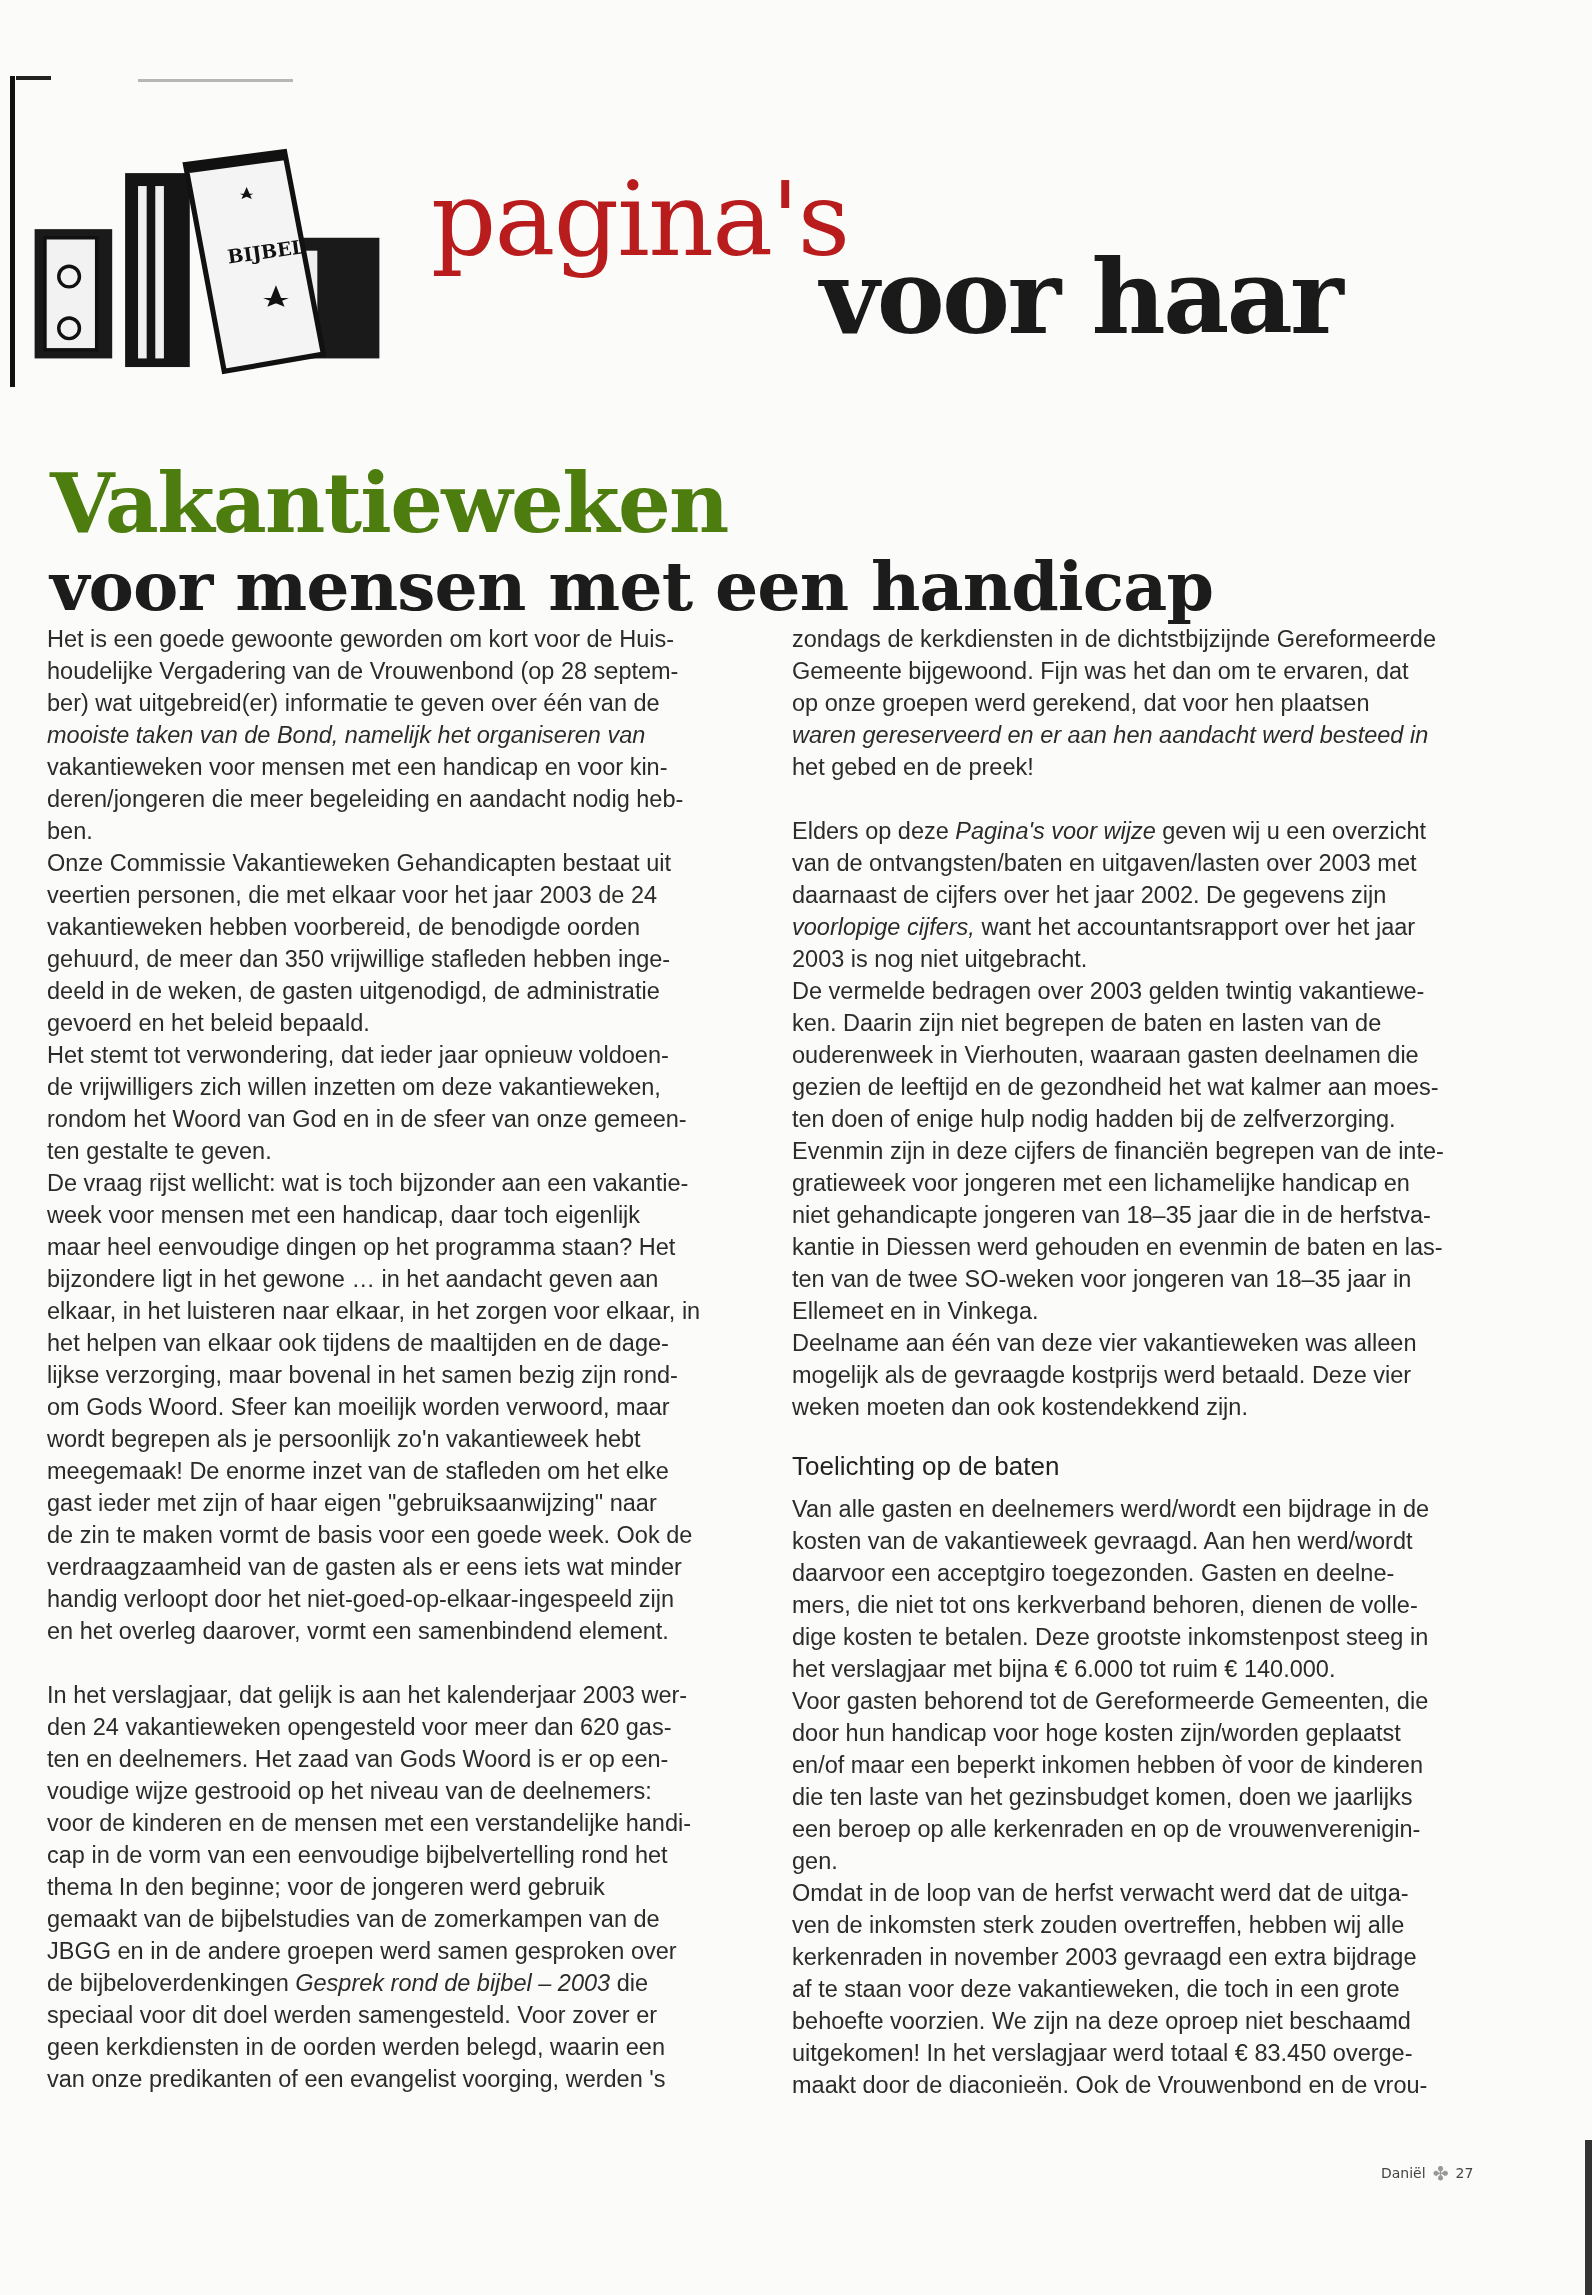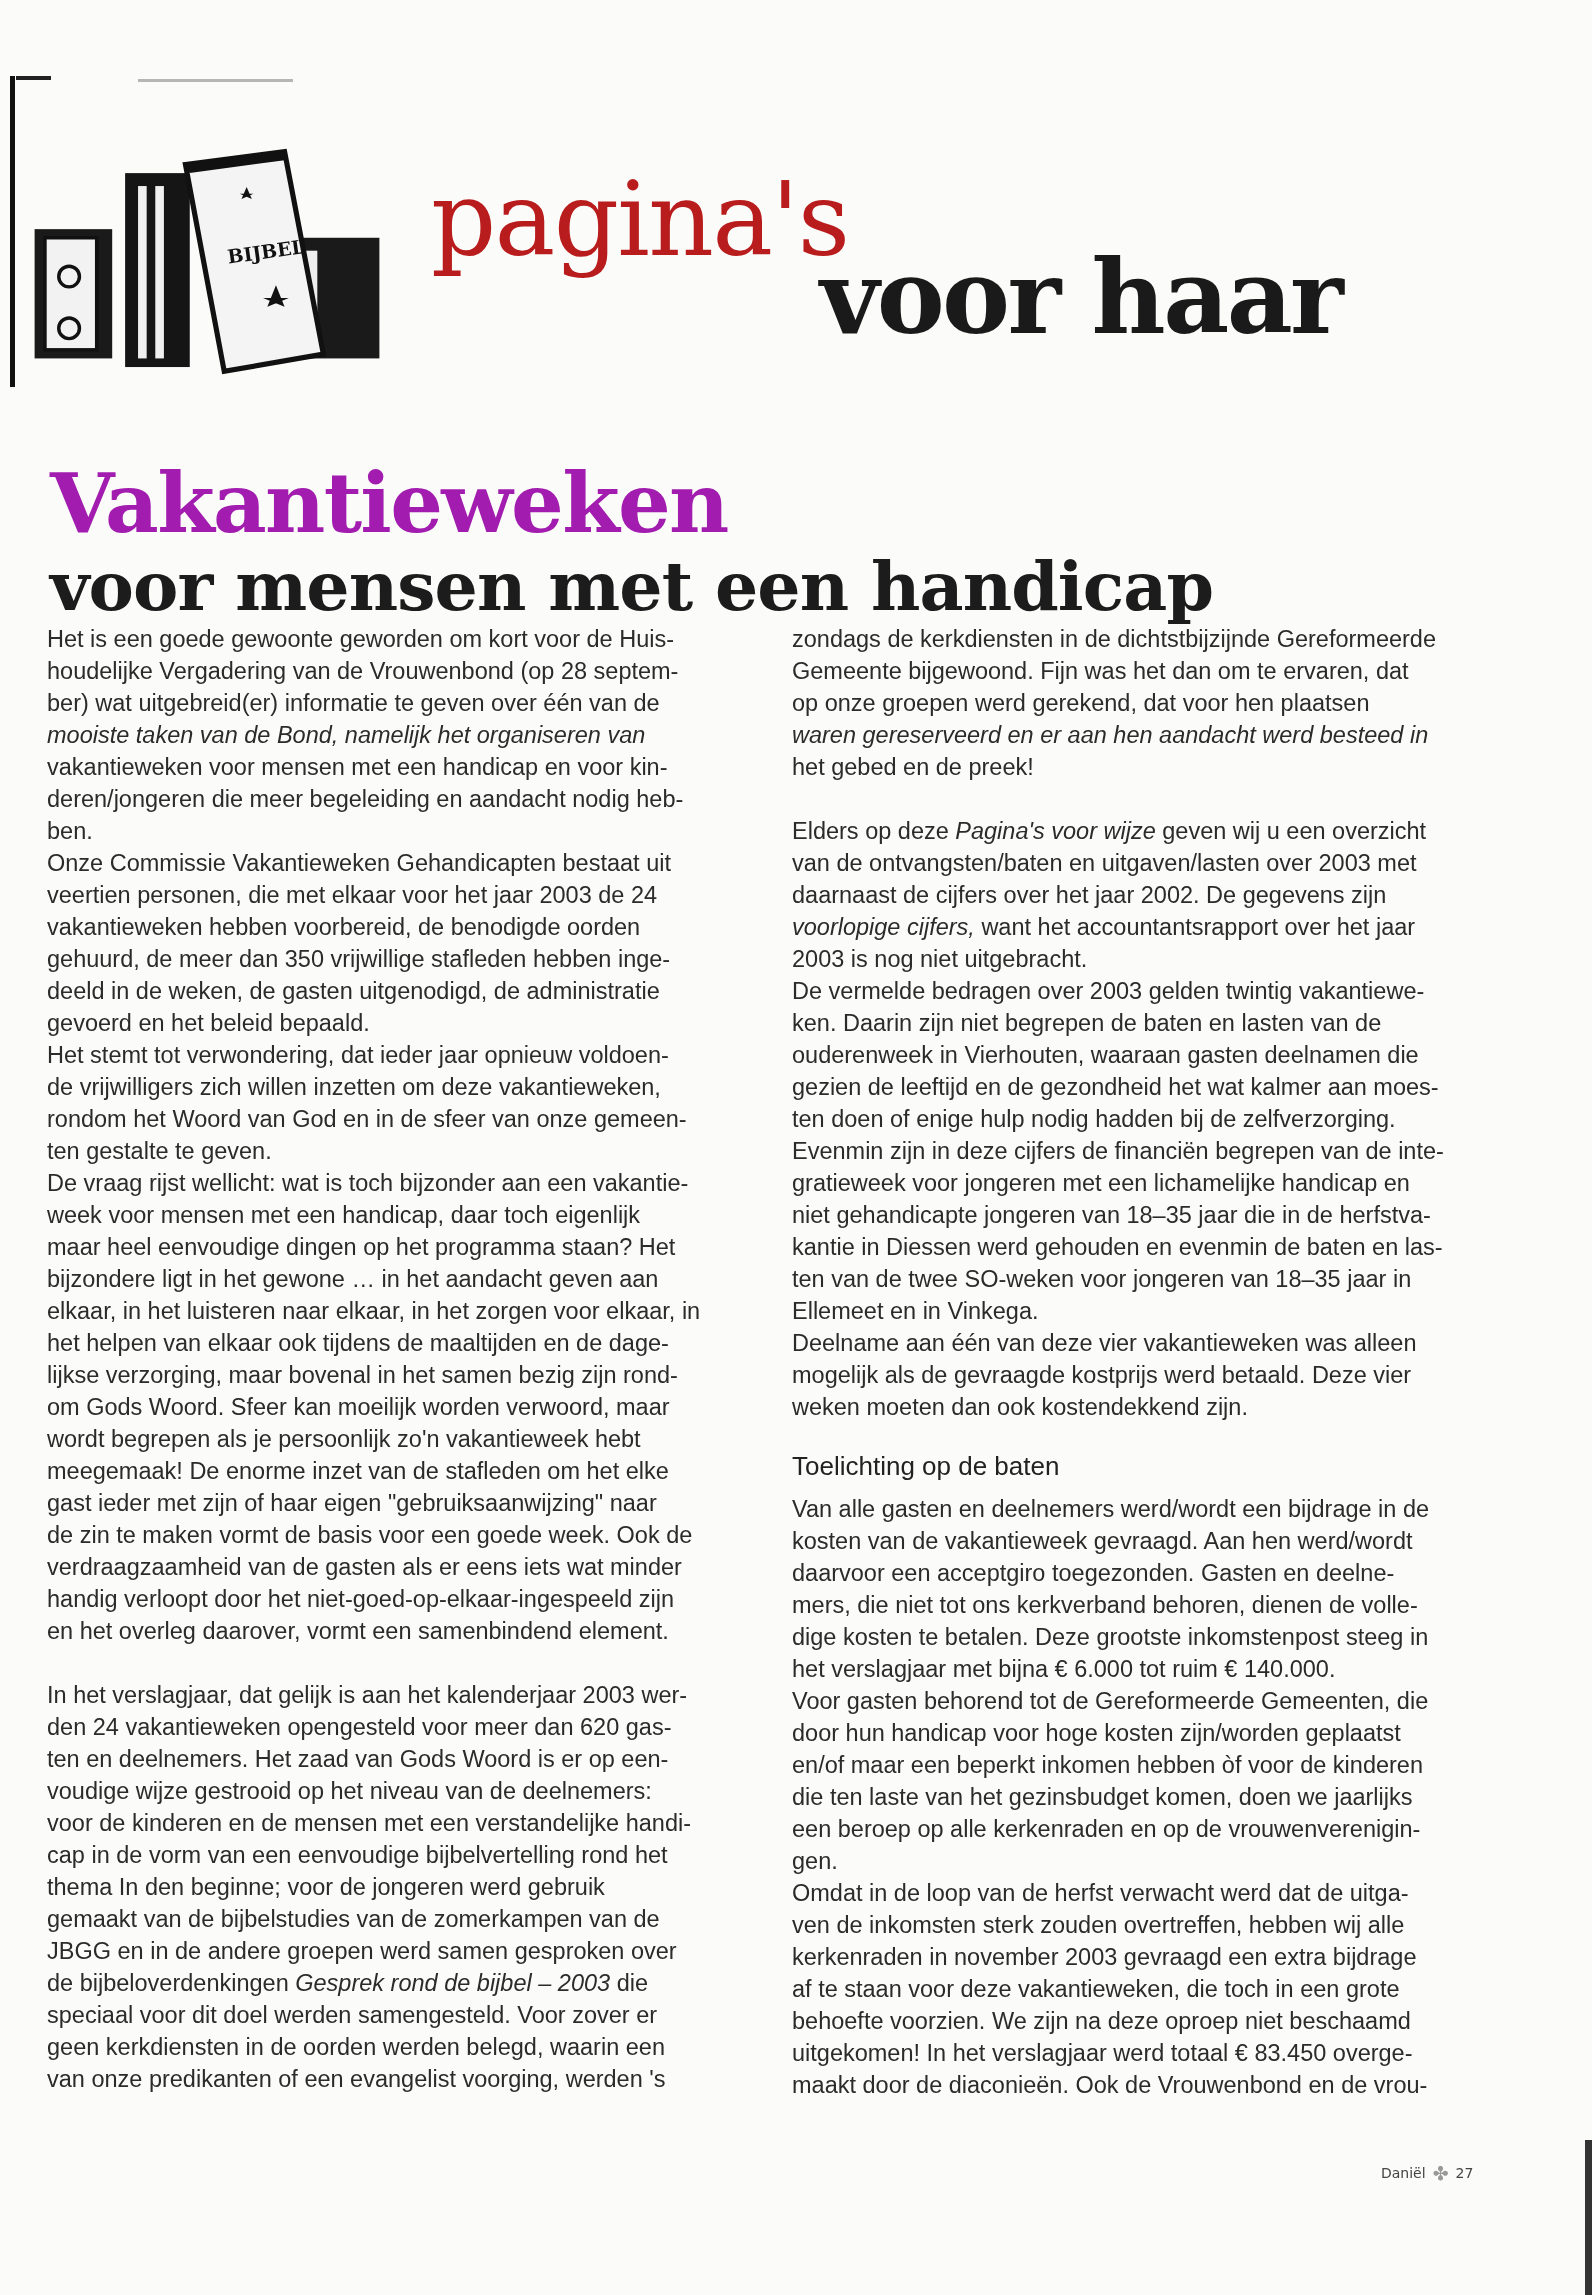--- a/index.html
+++ b/index.html
@@ -10,21 +10,21 @@
   .binding-edge { position: absolute; left: 10.4px; top: 76px; width: 4.3px; height: 311px; background: #111; }
   .top-rule { position: absolute; left: 15.5px; top: 76px; width: 35px; height: 4.3px; background: #222; }
   .top-rule2 { position: absolute; left: 138px; top: 79px; width: 155px; height: 2.6px; background: #888; opacity: .6; }
   .right-edge { position: absolute; right: 0; top: 2140px; width: 7px; height: 155px; background: #333; }
 
   .masthead { position: absolute; left: 26px; top: 134px; width: 1484px; height: 250px; }
   .books-icon { position: absolute; left: 0; top: 0; width: 362px; height: 242px; }
   .mast-pagina { position: absolute; left: 371px; top: 35px; font-family: "DejaVu Serif", serif; font-size: 102px; color: #b91c1c; letter-spacing: -1.7px; line-height: 1; margin-left: 34px; }
   .mast-voorhaar { position: absolute; left: 794px; top: 112px; font-family: "DejaVu Serif", serif; font-weight: bold; font-size: 102px; color: #1a1a1a; letter-spacing: -2.6px; line-height: 1; }
 
-  .title { position: absolute; left: 50px; top: 462px; font-family: "DejaVu Serif", serif; font-weight: bold; font-size: 83px; color: #a21caf; letter-spacing: -1.7px; line-height: 1; text-align: center; }
+  .title { position: absolute; left: 50px; top: 462px; font-family: "DejaVu Serif", serif; font-weight: bold; font-size: 83px; color: #4d7c0f; letter-spacing: -1.7px; line-height: 1; text-align: center; }
   .subtitle { position: absolute; left: 50px; top: 552px; font-family: "DejaVu Serif", serif; font-weight: bold; font-size: 68px; color: #1c1c1c; letter-spacing: -0.9px; line-height: 1; }
 
   .col { position: absolute; top: 623px; width: 716px; font-family: "Liberation Sans", sans-serif; font-size: 23.5px; line-height: 32px; color: #2b2b2b; }
   .col-left { left: 47px; }
   .col-right { left: 792px; }
   .col p { margin: 0; white-space: pre-line; }
   .col .gap { height: 32px; }
   .col .gap2 { height: 26px; }
   em { font-style: italic; }
   .section-heading { font-family: "Liberation Sans", sans-serif; font-weight: normal; font-size: 26px; margin: 0 0 8.6px 0; color: #222; line-height: 35px; }

